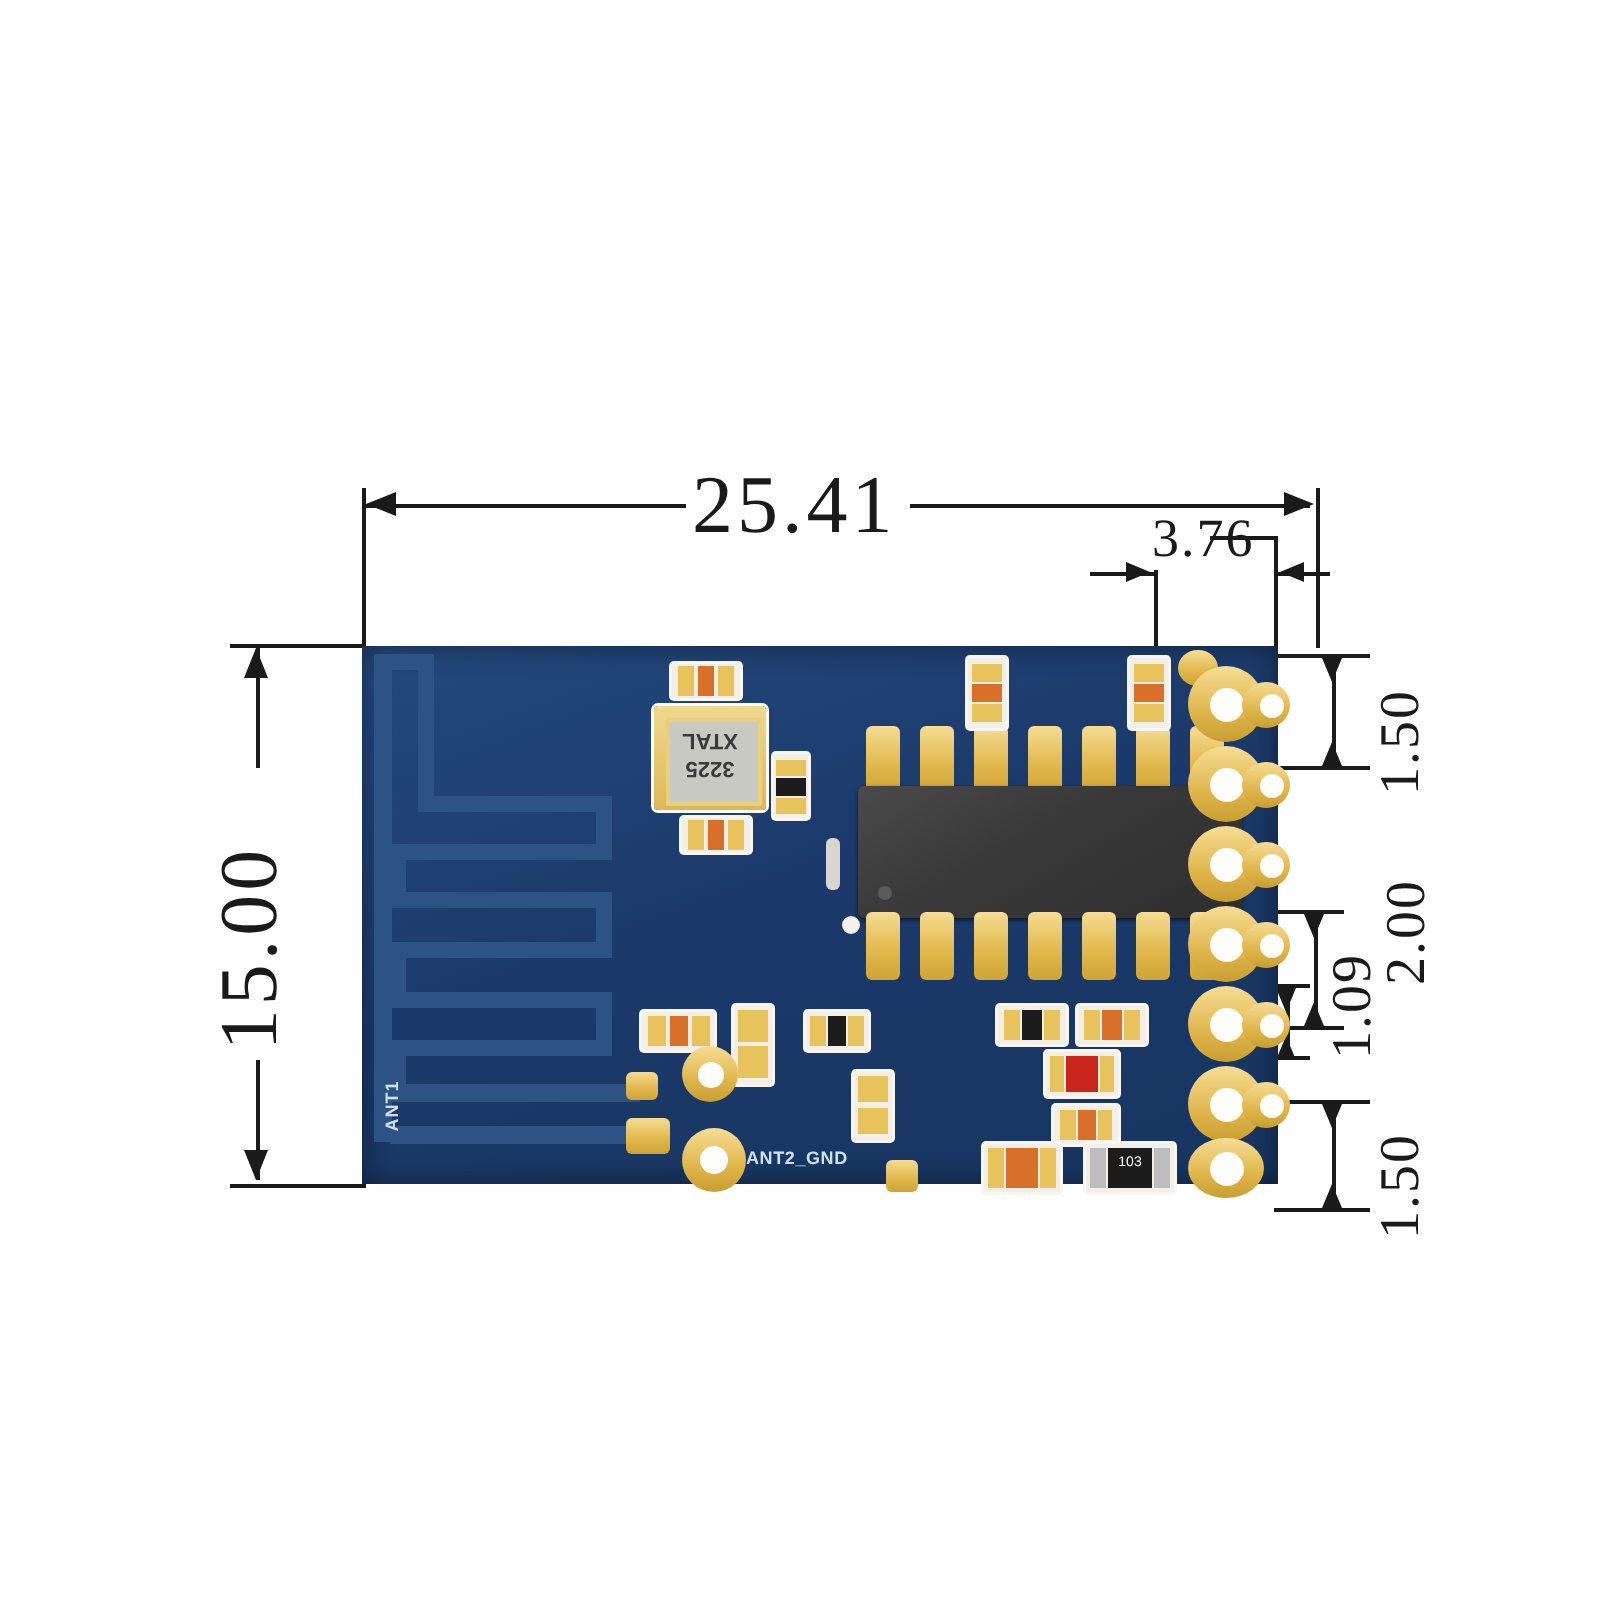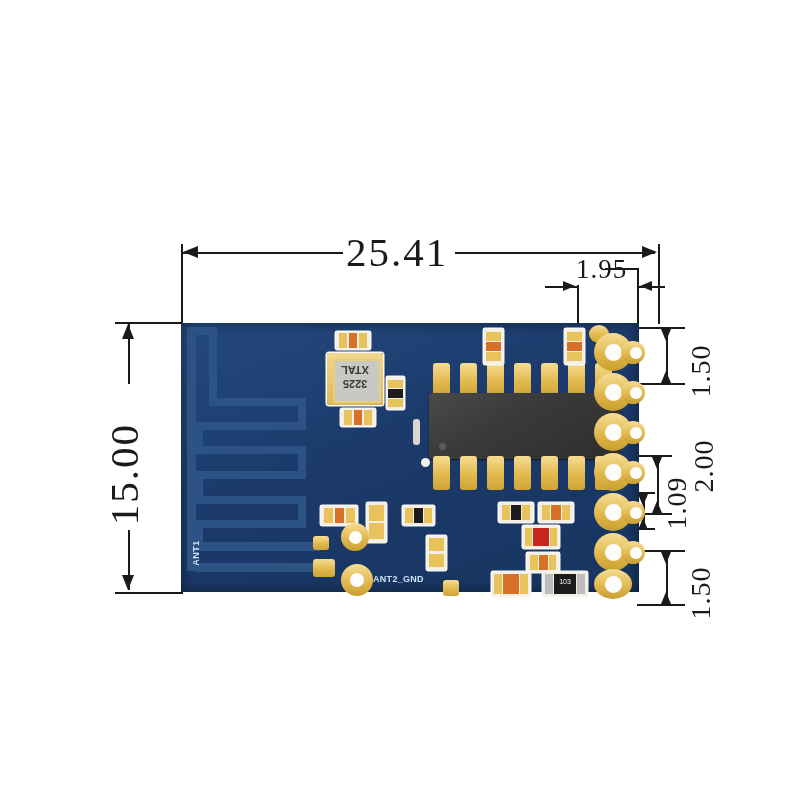--- a/index.html
+++ b/index.html
@@ -57,21 +57,21 @@
   <div class="vline" style="left:181px;top:244px;height:86px;"></div>
 
   <div class="vline" style="left:658px;top:244px;height:80px;"></div>
 
   <div class="hline" style="left:183px;top:252px;width:160px;"></div>
   <div class="hline" style="left:455px;top:252px;width:200px;"></div>
   <div class="ah ah-l" style="left:183px;top:246px;"></div>
   <div class="ah ah-r" style="left:642px;top:246px;"></div>
   <div class="dimtext" style="left:346px;top:228px;font-size:41px;">25.41</div>
 
-  <div class="dimtext" style="left:576px;top:254px;font-size:27px;letter-spacing:1px;">1.95</div>
+  <div class="dimtext" style="left:576px;top:254px;font-size:27px;letter-spacing:1px;">3.76</div>
 
   <div class="vline" style="left:577px;top:285px;height:42px;"></div>
   <div class="hline" style="left:545px;top:286px;width:33px;"></div>
   <div class="ah ah-sr" style="left:563px;top:281px;"></div>
   <div class="vline" style="left:637px;top:268px;height:58px;"></div>
   <div class="hline" style="left:637px;top:286px;width:28px;"></div>
   <div class="ah ah-sl" style="left:640px;top:281px;"></div>
   <div class="hline" style="left:605px;top:268px;width:33px;"></div>
 
   <div class="hline" style="left:115px;top:322px;width:68px;"></div>

